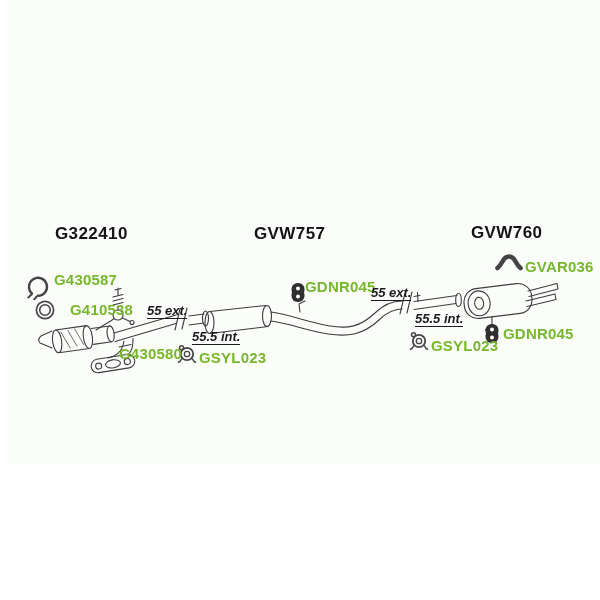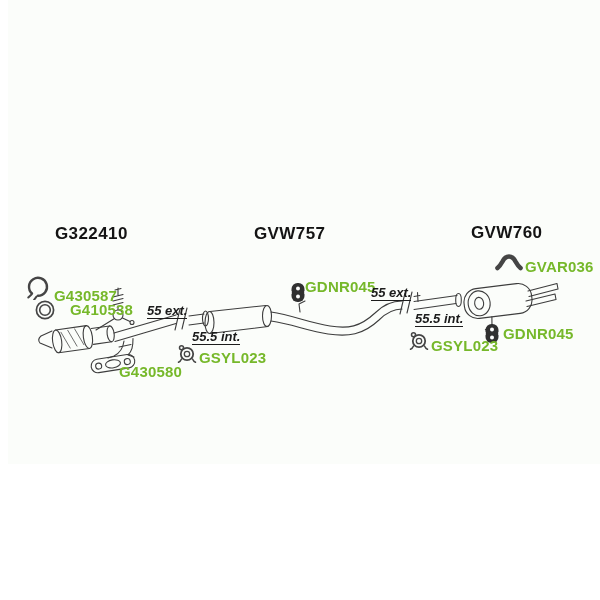--- a/index.html
+++ b/index.html
@@ -164,23 +164,23 @@
   </svg>
 
   <svg class="icon" style="left:476px;top:323px" width="16" height="21" viewBox="0 0 16 21">
     <rect class="solid" x="1.5" y="1" width="13" height="19" rx="6"></rect>
     <circle class="hole" cx="8" cy="6.5" r="2"></circle>
     <circle class="hole" cx="8" cy="14.5" r="2"></circle>
     <rect class="hole" x="0" y="9" width="1.6" height="3"></rect>
     <rect class="hole" x="14.4" y="9" width="1.6" height="3"></rect>
   </svg>
 
-  <div class="part" style="left:46px;  top:288px">G430587</div>
+  <div class="part" style="left:46px;  top:272px">G430587</div>
   <div class="part" style="left:62px;  top:302px">G410538</div>
-  <div class="part" style="left:111px; top:364px">G430580</div>
+  <div class="part" style="left:111px; top:346px">G430580</div>
   <div class="part" style="left:191px; top:350px">GSYL023</div>
   <div class="part" style="left:297px; top:279px">GDNR045</div>
   <div class="part" style="left:517px; top:259px">GVAR036</div>
   <div class="part" style="left:423px; top:338px">GSYL023</div>
   <div class="part" style="left:495px; top:326px">GDNR045</div>
 
   <div class="dim" style="left:139px; top:304px">55 ext.</div>
   <div class="dim" style="left:184px; top:330px">55.5 int.</div>
   <div class="dim" style="left:363px; top:286px">55 ext.</div>
   <div class="dim" style="left:407px; top:312px">55.5 int.</div>

